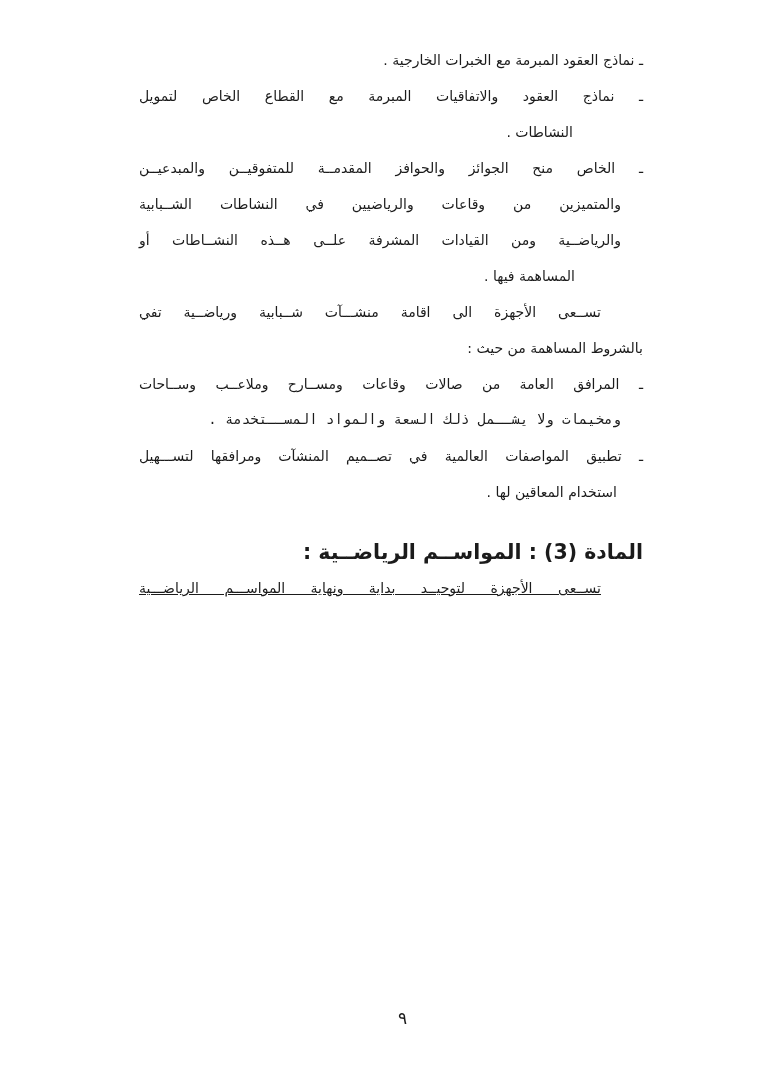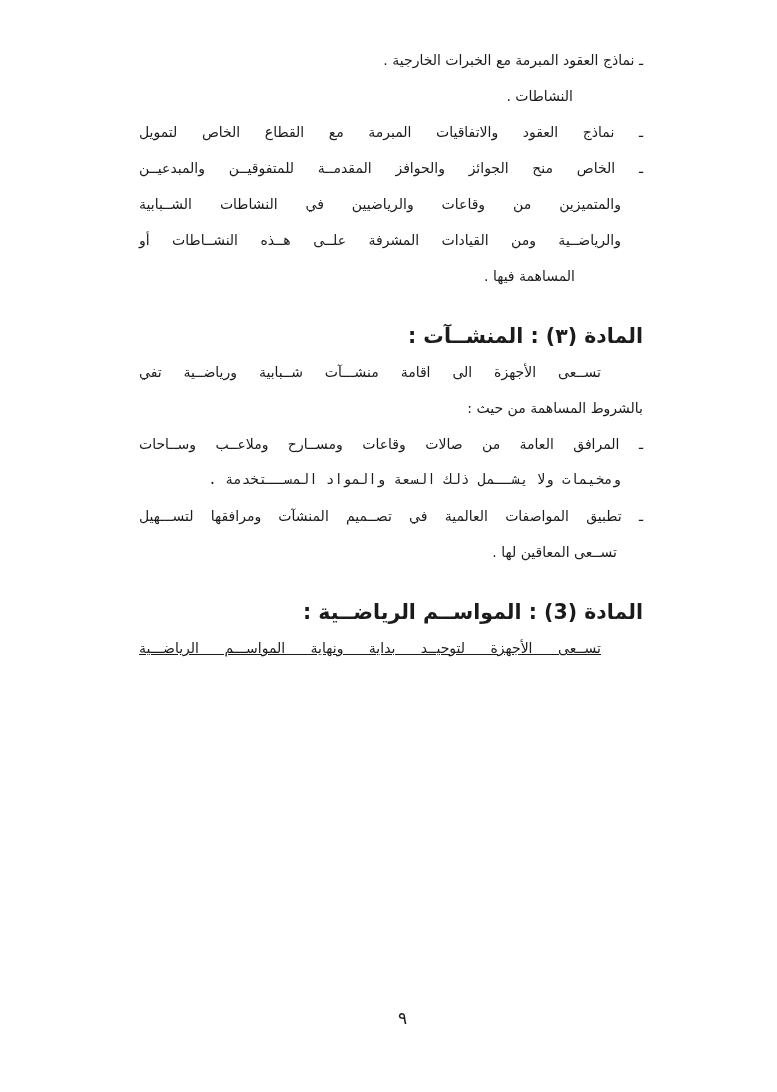--- a/index.html
+++ b/index.html
@@ -62,30 +62,29 @@
     box-sizing:border-box;
     color:var(--ink);
   }
 </style>
 </head>
 <body>
 
 <div class="page">
   <div class="content">
       <div class="line r" style="padding-right: 0px;">ـ نماذج العقود المبرمة مع الخبرات الخارجية .</div>
+      <div class="line j" style="padding-right: 0px;">ـ نماذج العقود والاتفاقيات المبرمة مع القطاع الخاص لتمويل</div>
       <div class="line r" style="padding-right: 70px;">النشاطات .</div>
-      <div class="line j" style="padding-right: 0px;">ـ نماذج العقود والاتفاقيات المبرمة مع القطاع الخاص لتمويل</div>
       <div class="line j" style="padding-right: 0px;">ـ الخاص منح الجوائز والحوافز المقدمــة للمتفوقيــن والمبدعيــن</div>
       <div class="line j" style="padding-right: 22px;">والمتميزين من وقاعات والرياضيين في النشاطات الشــبابية</div>
       <div class="line j" style="padding-right: 22px;">والرياضــية ومن القيادات المشرفة علــى هــذه النشــاطات أو</div>
       <div class="line r" style="padding-right: 68px;">المساهمة فيها .</div>
-      <div class="line r b" style="padding-right: 0px; margin-top: 24px;">المادة (٣) : المنشــآت :</div>
       <div class="line j" style="padding-right: 42px;">تســعى الأجهزة الى اقامة منشـــآت شــبابية ورياضــية تفي</div>
       <div class="line r" style="padding-right: 0px;">بالشروط المساهمة من حيث :</div>
       <div class="line j" style="padding-right: 0px;">ـ المرافق العامة من صالات وقاعات ومســارح وملاعــب وســاحات</div>
       <div class="line r" style="padding-right: 22px; font-family: Liberation Mono, monospace;">ومخيمات ولا يشــمل ذلك السعة والمواد المســتخدمة .</div>
       <div class="line j" style="padding-right: 0px;">ـ تطبيق المواصفات العالمية في تصــميم المنشآت ومرافقها لتســـهيل</div>
-      <div class="line r" style="padding-right: 26px;">تســعى المعاقين لها .</div>
+      <div class="line r" style="padding-right: 26px;">استخدام المعاقين لها .</div>
       <div class="line r b" style="padding-right: 0px; margin-top: 24px;">المادة (3) : المواســم الرياضــية :</div>
       <div class="line j" style="padding-right: 42px; text-decoration: underline;">تســعى الأجهزة لتوحيــد بداية ونهاية المواســـم الرياضـــية</div>
     </div>
   <div class="page-number">٩</div>
 </div>
 
 </body></html>

